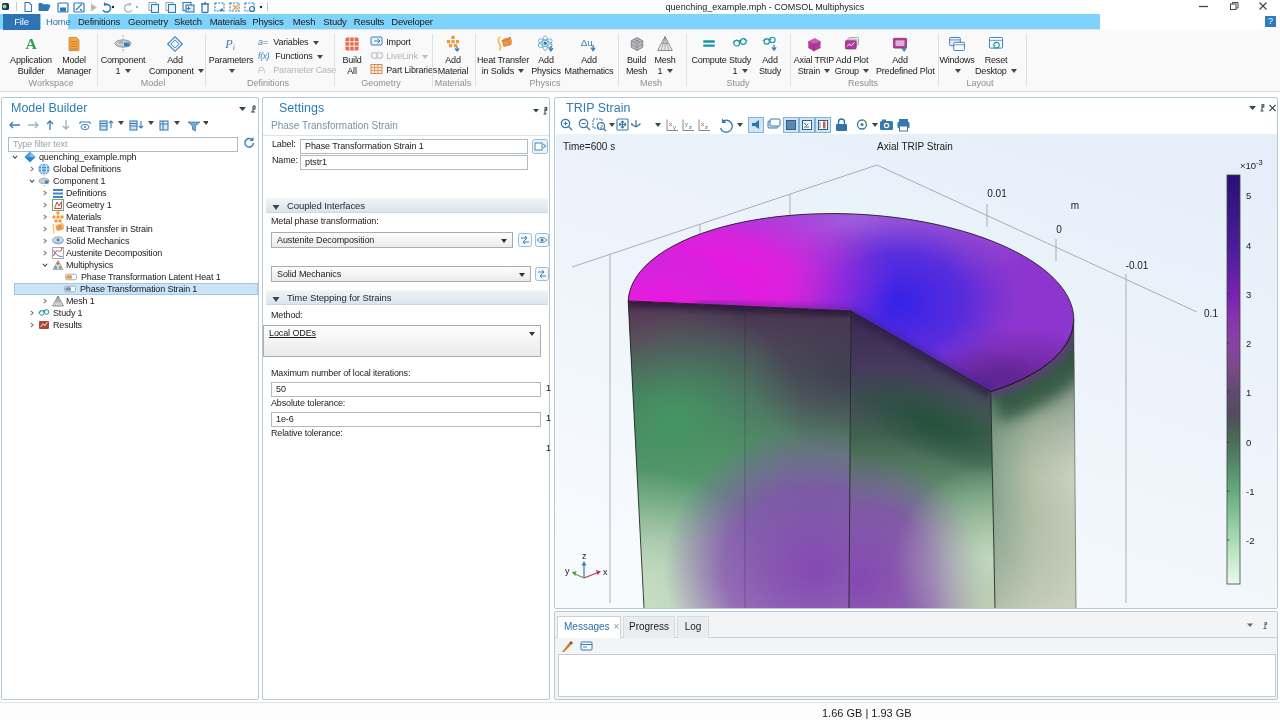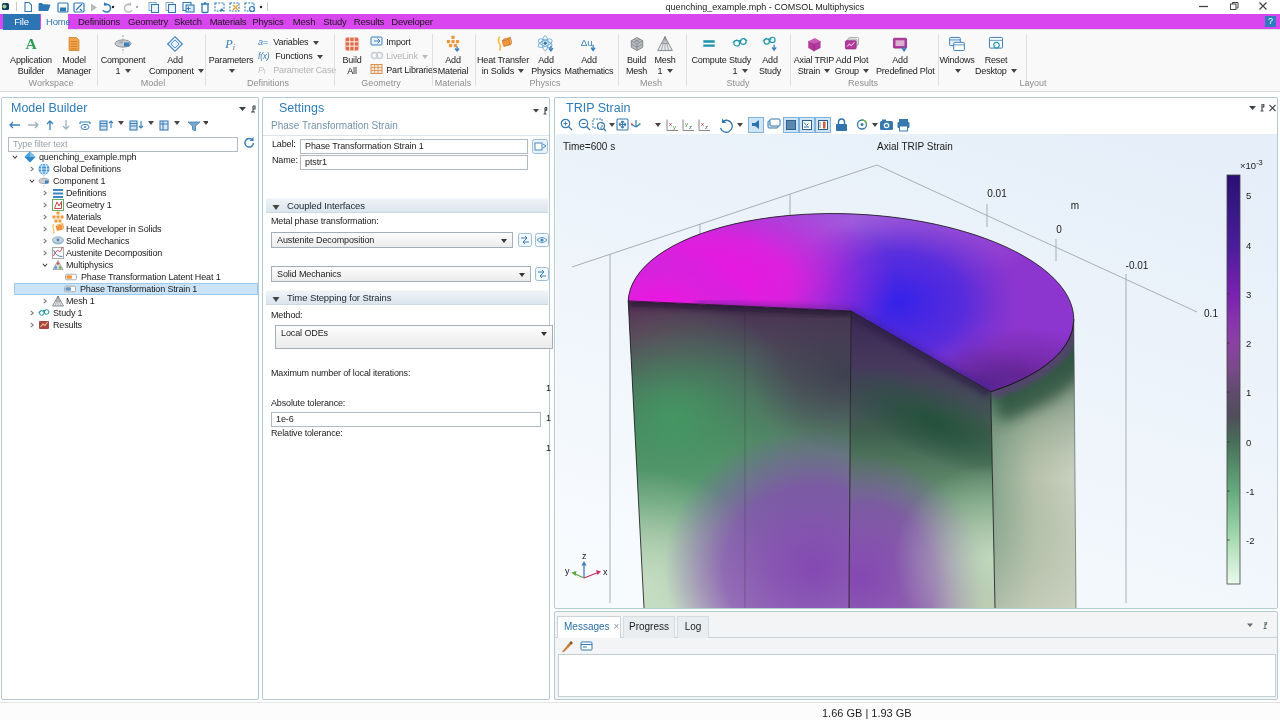--- a/index.html
+++ b/index.html
@@ -1,19 +1,19 @@
 <!DOCTYPE html>
 <html><head><meta charset="utf-8">
 <style>
 *{margin:0;padding:0;box-sizing:border-box;}
 html,body{width:1280px;height:720px;overflow:hidden;background:#fff;font-family:"Liberation Sans",sans-serif;}
 .abs{position:absolute;}
 #titlebar{position:absolute;left:0;top:0;width:1280px;height:14px;background:#fff;}
 #title-text{position:absolute;left:585px;top:2px;width:360px;text-align:center;font-size:9px;color:#1a1a1a;}
-#tabrow{position:absolute;left:0;top:14px;width:1280px;height:16px;background:#d946ef;border-bottom:1px solid #e2e2e2;}
+#tabrow{position:absolute;left:0;top:14px;width:1100px;height:16px;background:#7dd3fc;border-bottom:1px solid #e2e2e2;}
 .tab{position:absolute;top:0;height:16px;line-height:16px;font-size:9.5px;letter-spacing:-0.2px;color:#1b1b1b;text-align:center;}
 #ribbon{position:absolute;left:0;top:30px;width:1280px;height:62px;background:#f9f9f9;border-bottom:1px solid #dadada;}
 .rsep{position:absolute;top:4px;height:52px;width:1px;background:#e0e0e0;}
 .rlabel{position:absolute;top:48px;height:12px;font-size:9px;color:#8e8e8e;text-align:center;white-space:nowrap;}
 .rbtn{position:absolute;top:5px;text-align:center;font-size:9px;letter-spacing:-0.2px;color:#1b1b1b;line-height:10.5px;white-space:nowrap;}
 .rbtn .ric{display:block;margin:0 auto 2px auto;}
 .rsm{position:absolute;font-size:9px;letter-spacing:-0.2px;color:#1b1b1b;height:13px;line-height:13px;white-space:nowrap;}
 .grey{color:#b4b4b4;}
 .caret{display:inline-block;width:0;height:0;border-left:3px solid transparent;border-right:3px solid transparent;border-top:4px solid #444;vertical-align:middle;margin-left:2px;}
 .caretg{border-top-color:#bbb;}
@@ -276,21 +276,21 @@
   Windows<br><span class="caret"></span></div>
  <div class="rbtn" style="left:974px;width:44px;">
   <svg class="ric" width="18" height="18" viewBox="0 0 22 22">
         <rect x="3" y="3" width="16" height="13" rx="1" fill="#fff" stroke="#3c7fb9" stroke-width="1.2"></rect>
         <path d="M3 6.5 h16" stroke="#3c7fb9"></path>
         <path d="M8 12.5 a3.5 3.5 0 1 1 1 2.4" fill="none" stroke="#1d94a8" stroke-width="1.4"></path>
         <path d="M8 15.5 v-3 h3z" fill="#1d94a8"></path>
       </svg>
   Reset<br>Desktop <span class="caret"></span></div>
  <div class="rsep" style="left:1026px;"></div>
- <div class="rlabel" style="left:990px;width:86px;">Layout</div>
+ <div class="rlabel" style="left:937px;width:86px;">Layout</div>
 </div>
 
 <div class="panel" id="mb" style="left:1px;top:97px;width:258px;height:603px;">
  <div class="abs phead" style="left:9px;top:3px;">Model Builder</div>
  <svg class="abs" style="left:236px;top:7px;" width="20" height="10" viewBox="0 0 20 10">
       <path d="M1 2 l3.5 4 3.5-4z" fill="#3a4248"></path>
       <path d="M15 1 v6 M13 7 h4 M15 1 h2 v3 h-2" stroke="#3a4248" stroke-width="1.1" fill="none"></path>
     </svg>
  <svg class="abs" style="left:6px;top:20px;" width="200" height="14" viewBox="0 0 200 14">
   <path d="M2 7 h10 M5 4 l-3 3 3 3" stroke="#3c7fb9" stroke-width="1.3" fill="none"></path>
@@ -398,21 +398,21 @@
       </div>
   <div class="trow" style="top:73px;">
    <svg class="tcaret" style="left:38px;" width="7" height="7" viewBox="0 0 7 7">
           <path d="M2 1 L5 3.5 L2 6" stroke="#777" stroke-width="1.2" fill="none"></path>
         </svg>
    <svg class="ticon" style="left:48px;" width="12" height="12" viewBox="0 0 12 12">
           <path d="M1.5 1 q-1 3 0 5 q0.8 2.5 0 4.5" stroke="#f6c152" stroke-width="1.2" fill="none"></path>
           <path d="M3.5 3 l6-1.5 1.5 5 -6 1.5z" fill="#ef9540"></path>
           <path d="M3.5 3 l1.5-1.5 6-1.5 -1.5 1.5z M9.5 1.5 l1.5-1.5 1.5 5 -1.5 1.5z" fill="#f7b368"></path>
         </svg>
-   <div class="ttext" style="left:62px;">Heat Developer in Solids</div>
+   <div class="ttext" style="left:62px;">Heat Transfer in Strain</div>
       </div>
   <div class="trow" style="top:85px;">
    <svg class="tcaret" style="left:38px;" width="7" height="7" viewBox="0 0 7 7">
           <path d="M2 1 L5 3.5 L2 6" stroke="#777" stroke-width="1.2" fill="none"></path>
         </svg>
    <svg class="ticon" style="left:48px;" width="12" height="12" viewBox="0 0 12 12">
           <ellipse cx="6" cy="6" rx="5.5" ry="3.4" fill="#9fc2de"></ellipse>
           <ellipse cx="6" cy="5" rx="5.5" ry="3.2" fill="#c5d9ea" stroke="#7496ad" stroke-width="0.7"></ellipse>
           <circle cx="6" cy="5" r="1.4" fill="#5c7f98"></circle>
         </svg>
@@ -525,22 +525,23 @@
  <div class="combo" style="left:8px;top:168px;width:260px;height:16px;">Solid Mechanics<span class="ca"></span></div>
  <svg class="abs" style="left:272px;top:169px;" width="14" height="14" viewBox="0 0 14 14">
       <rect x="0.5" y="0.5" width="13" height="13" rx="2" fill="#f3f8fc" stroke="#9abdd8"></rect>
       <path d="M3 5 h6 M7 3 l2 2 -2 2" stroke="#3c7fb9" fill="none"></path>
       <path d="M11 9 h-6 M7 7 l-2 2 2 2" stroke="#3c7fb9" fill="none"></path>
     </svg>
  <div class="sechdr" style="top:192px;"><svg class="abs" style="left:6px;top:5px;" width="8" height="7" viewBox="0 0 8 7">
         <path d="M0.5 1 L7.5 1 L4 6 Z" fill="#444"></path>
       </svg><span style="margin-left:21px;">Time Stepping for Strains</span></div>
  <div class="lbl" style="left:8px;top:212px;text-align:center;">Method:</div>
- <div class="combo" style="left:12px;top:227px;width:278px;height:24px;">Local ODEs<span class="ca"></span></div>
+ <div class="combo" style="left:0;top:227px;width:278px;height:32px;text-decoration:underline;">Local ODEs<span class="ca"></span></div>
  <div class="lbl" style="left:8px;top:270px;">Maximum number of local iterations:</div>
+ <div class="inp" style="left:8px;top:284px;width:270px;height:15px;">50</div>
  <div class="lbl" style="left:283px;top:285px;">1</div>
  <div class="lbl" style="left:8px;top:300px;">Absolute tolerance:</div>
  <div class="inp" style="left:8px;top:314px;width:270px;height:15px;">1e-6</div>
  <div class="lbl" style="left:283px;top:315px;">1</div>
  <div class="lbl" style="left:8px;top:330px;">Relative tolerance:</div>
  <div class="lbl" style="left:283px;top:345px;">1</div>
 </div>
 
 <div class="panel" id="graphics" style="left:554px;top:97px;width:724px;height:512px;">
  <div class="abs phead" style="left:11px;top:3px;">TRIP Strain</div>

